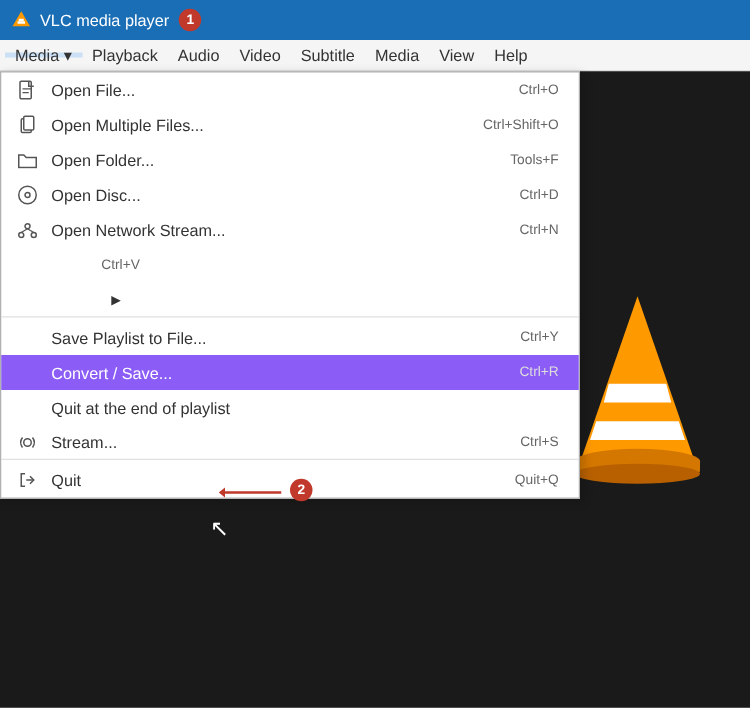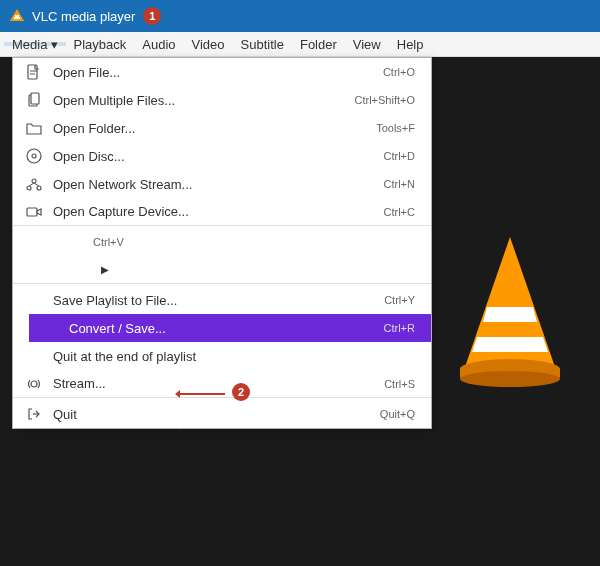--- a/index.html
+++ b/index.html
@@ -69,42 +69,41 @@
 
     
     .main-area {
       display: flex;
       height: calc(566px - 32px - 24px);
       position: relative;
     }
 
     
     .dropdown-menu {
-      width: 420px;
+      width: 464px;
       background: white;
       border: 1px solid #b0b0b0;
       box-shadow: 2px 2px 8px rgba(0,0,0,0.2);
       position: absolute;
       top: 0;
-      left: 12px;
+      left: 0;
       z-index: 10;
     }
     .menu-item {
       display: flex;
       align-items: center;
       padding: 4px 16px 4px 40px;
       height: 28px;
       cursor: pointer;
       position: relative;
       color: #333;
     }
     .menu-item.highlighted {
-      background: #6d28d9;
+      background: #8b5cf6;
       color: white;
-      margin-left: 16px;
     }
     .menu-item.separator-after {
       border-bottom: 1px solid #e0e0e0;
       margin-bottom: 2px;
     }
     .menu-item-icon {
       position: absolute;
       left: 12px;
       width: 18px;
       height: 18px;
@@ -162,21 +161,21 @@
   <span class="titlebar-title">VLC media player</span>
   <div class="badge-circle">1</div>
 </div>
 
 <div class="menubar">
   <div class="menubar-item active">Media ▾</div>
   <div class="menubar-item">Playback</div>
   <div class="menubar-item">Audio</div>
   <div class="menubar-item">Video</div>
   <div class="menubar-item">Subtitle</div>
-  <div class="menubar-item">Folder</div>
+  <div class="menubar-item">Media</div>
   <div class="menubar-item">View</div>
   <div class="menubar-item">Help</div>
 </div>
 
 <div class="main-area">
 
   <div class="vlc-bg">
     <div class="vlc-cone-area">
 
       <svg width="130" height="170" viewBox="0 0 130 170">
@@ -248,30 +247,20 @@
             <circle cx="3" cy="11" r="2" fill="none" stroke="#555" stroke-width="1.2"></circle>
             <circle cx="13" cy="11" r="2" fill="none" stroke="#555" stroke-width="1.2"></circle>
             <line x1="8" y1="6" x2="3" y2="9" stroke="#555" stroke-width="1"></line>
             <line x1="8" y1="6" x2="13" y2="9" stroke="#555" stroke-width="1"></line>
           </svg>
       </span>
       <span class="menu-item-label">Open Network Stream...</span>
       <span class="menu-item-shortcut">Ctrl+N</span>
     </div>
 
-    <div class="menu-item separator-after">
-      <span class="menu-item-icon">
-        <svg width="16" height="14" viewBox="0 0 16 14">
-            <rect x="1" y="3" width="10" height="8" rx="1" fill="none" stroke="#555" stroke-width="1.2"></rect>
-            <polygon points="11,6 15,4 15,10 11,8" fill="none" stroke="#555" stroke-width="1.2"></polygon>
-          </svg>
-      </span>
-      <span class="menu-item-label">Open Capture Device...</span>
-      <span class="menu-item-shortcut">Ctrl+C</span>
-    </div>
 
     <div class="menu-item">
       <span class="menu-item-icon"></span>
       <span class="menu-item-shortcut">Ctrl+V</span>
     </div>
 
     <div class="menu-item separator-after">
       <span class="menu-item-icon"></span>
       <span class="menu-item-shortcut"></span>
       <span class="menu-item-arrow">▶</span>

